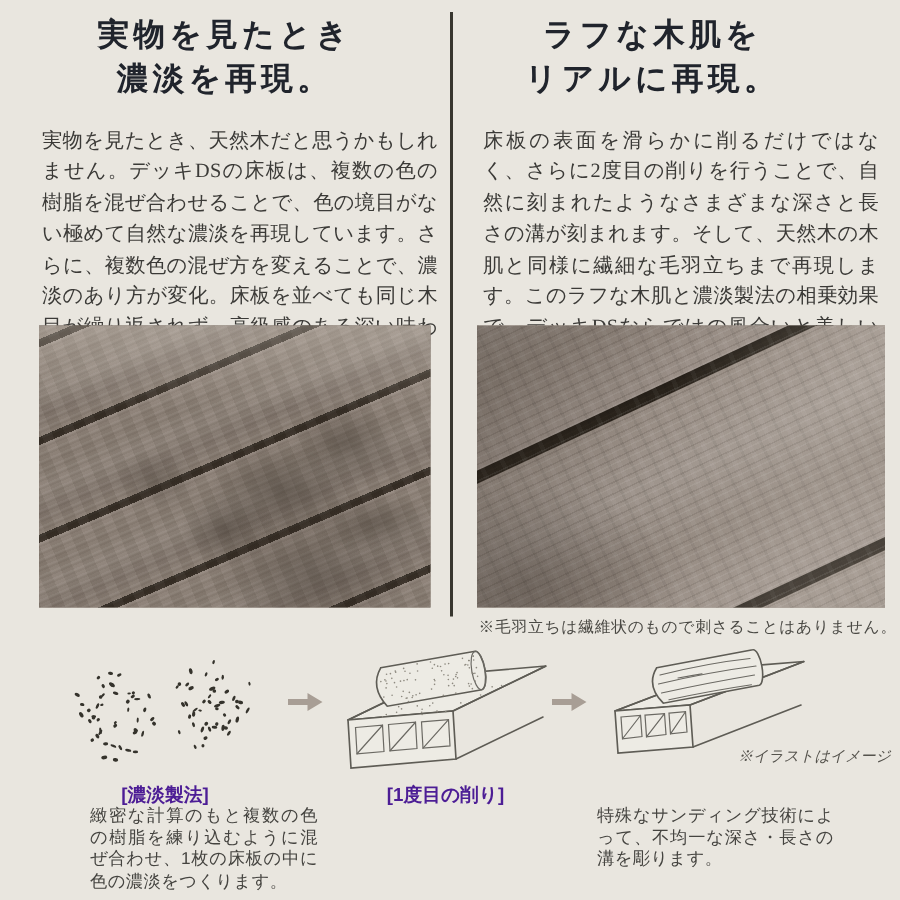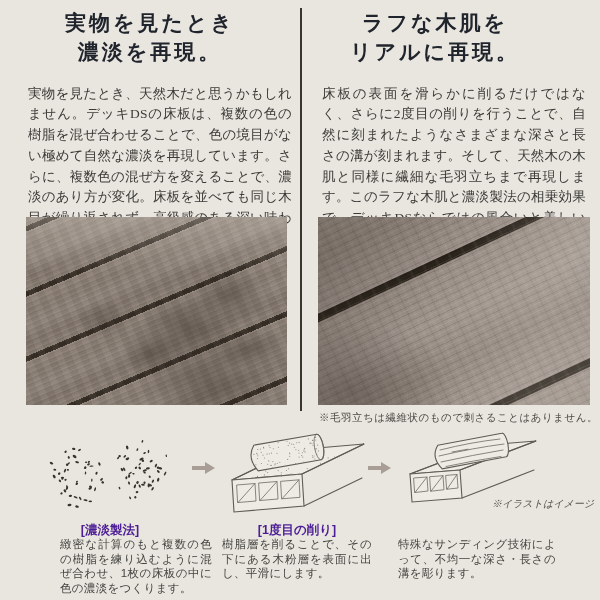--- a/index.html
+++ b/index.html
@@ -333,16 +333,15 @@
       <path d="M44,34.5 q28,-6 55,-10"></path>
       <path d="M50,20 q8,-1.5 16,-2.8"></path>
     </g>
   </svg>
 
   <div class="illu-note">※イラストはイメージ</div>
 
   <div class="step-label sl1">[濃淡製法]</div>
   <div class="step-label sl2">[1度目の削り]</div>
   <div class="step-desc sd1">緻密な計算のもと複数の色の樹脂を練り込むように混ぜ合わせ、1枚の床板の中に色の濃淡をつくります。</div>
-  <div class="step-desc sd2">樹脂層を削ることで、その下にある木粉層を表面に出し、平滑にします。</div>
   <div class="step-desc sd3">特殊なサンディング技術によって、不均一な深さ・長さの溝を彫ります。</div>
 
 </div>
 
 </body></html>

